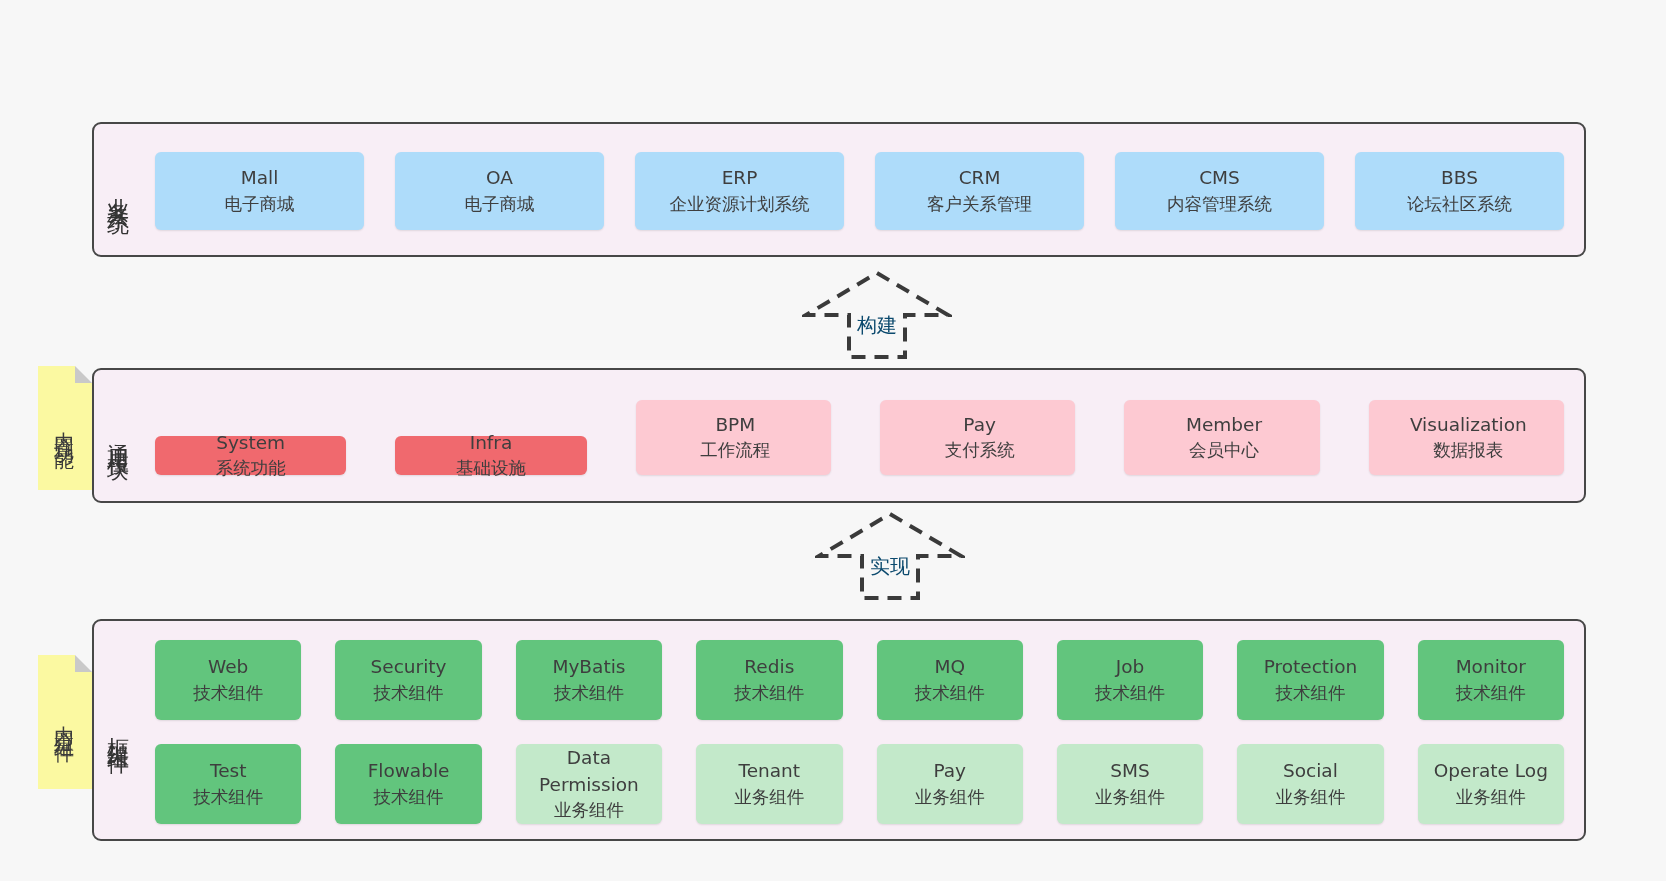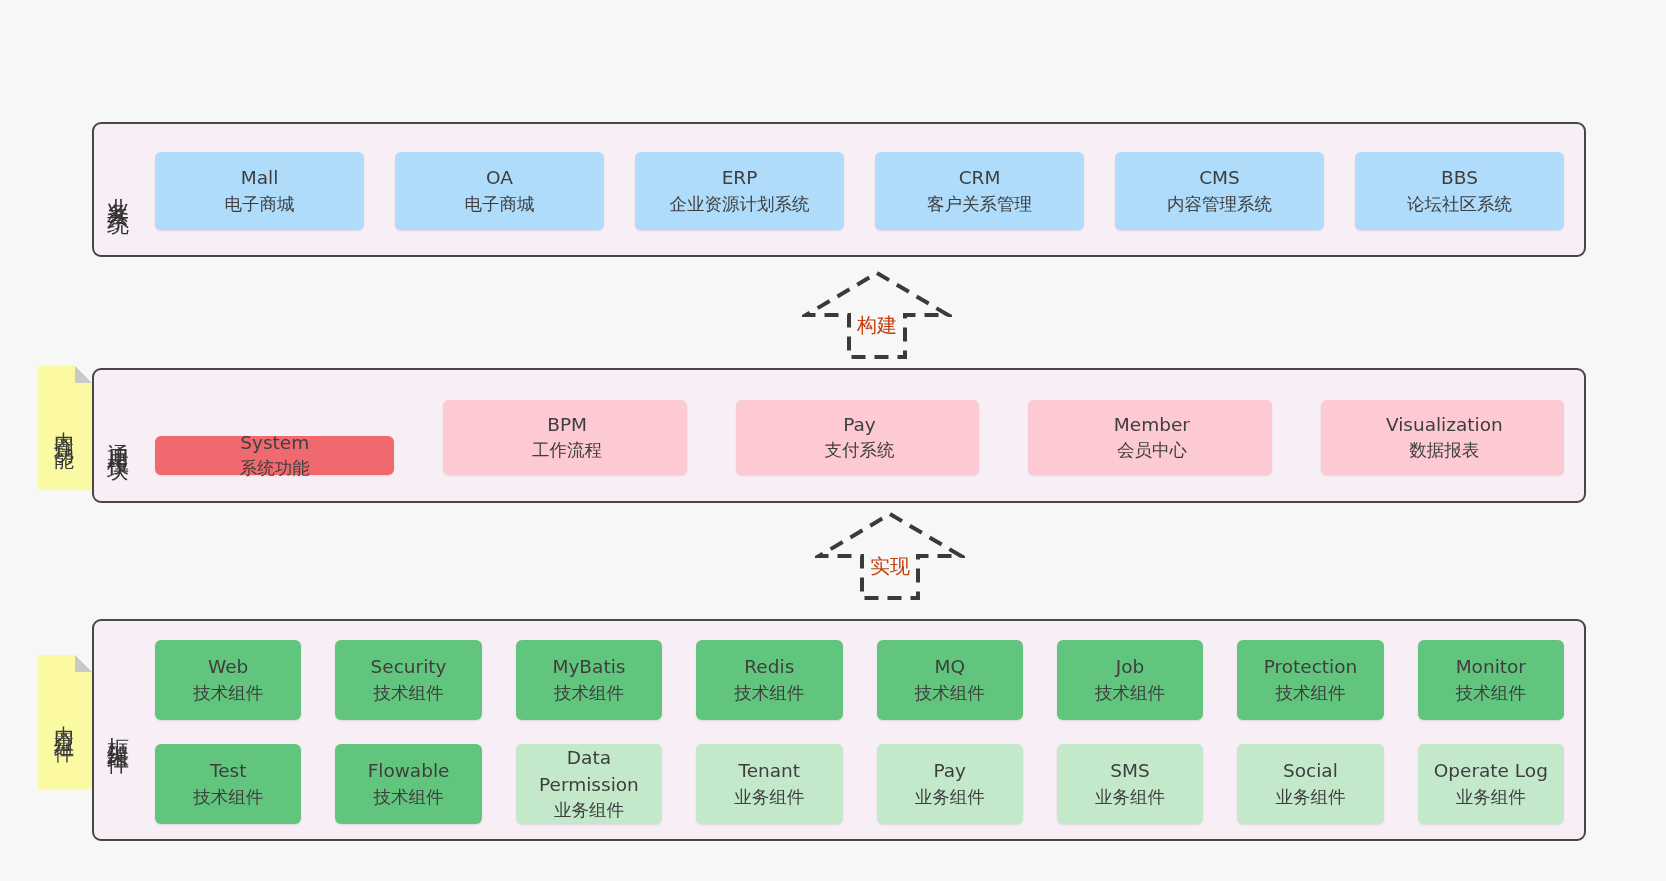--- a/index.html
+++ b/index.html
@@ -62,21 +62,21 @@
   .arrow{position:absolute;width:150px;height:90px;}
   #arrow-build{left:802px;top:270px;}
   #arrow-implement{left:815px;top:511px;}
   .arrow svg{display:block;width:100%;height:100%;}
   .arrow-label{
     position:absolute;width:150px;text-align:center;z-index:3;
   }
   #arrow-build-label{left:802px;top:312px;}
   #arrow-implement-label{left:815px;top:553px;}
   .arrow-label span{
-    background:#f7f7f7;padding:1px 3px;font-size:20px;color:#c2410c;
+    background:#f7f7f7;padding:1px 3px;font-size:20px;color:#0c4a6e;
   }
 </style>
 </head>
 <body>
 
 <div class="layer" id="layer-business">
   <div class="vlabel">业务系统</div>
   <div class="box-row" id="row-business">
     <div class="box b-blue">
       <div class="bname">Mall</div>
@@ -118,20 +118,24 @@
   <div class="fold"></div>
   <div class="note-text">内置功能</div>
 </div>
 <div class="layer" id="layer-modules">
   <div class="vlabel">通用模块</div>
   <div class="box-row" id="row-modules">
     <div class="box b-red">
       <div class="bname">System</div>
       <div class="bdesc">系统功能</div>
     </div>
+    <div class="box b-red">
+      <div class="bname">Infra</div>
+      <div class="bdesc">基础设施</div>
+    </div>
     <div class="box b-pink">
       <div class="bname">BPM</div>
       <div class="bdesc">工作流程</div>
     </div>
     <div class="box b-pink">
       <div class="bname">Pay</div>
       <div class="bdesc">支付系统</div>
     </div>
     <div class="box b-pink">
       <div class="bname">Member</div>

